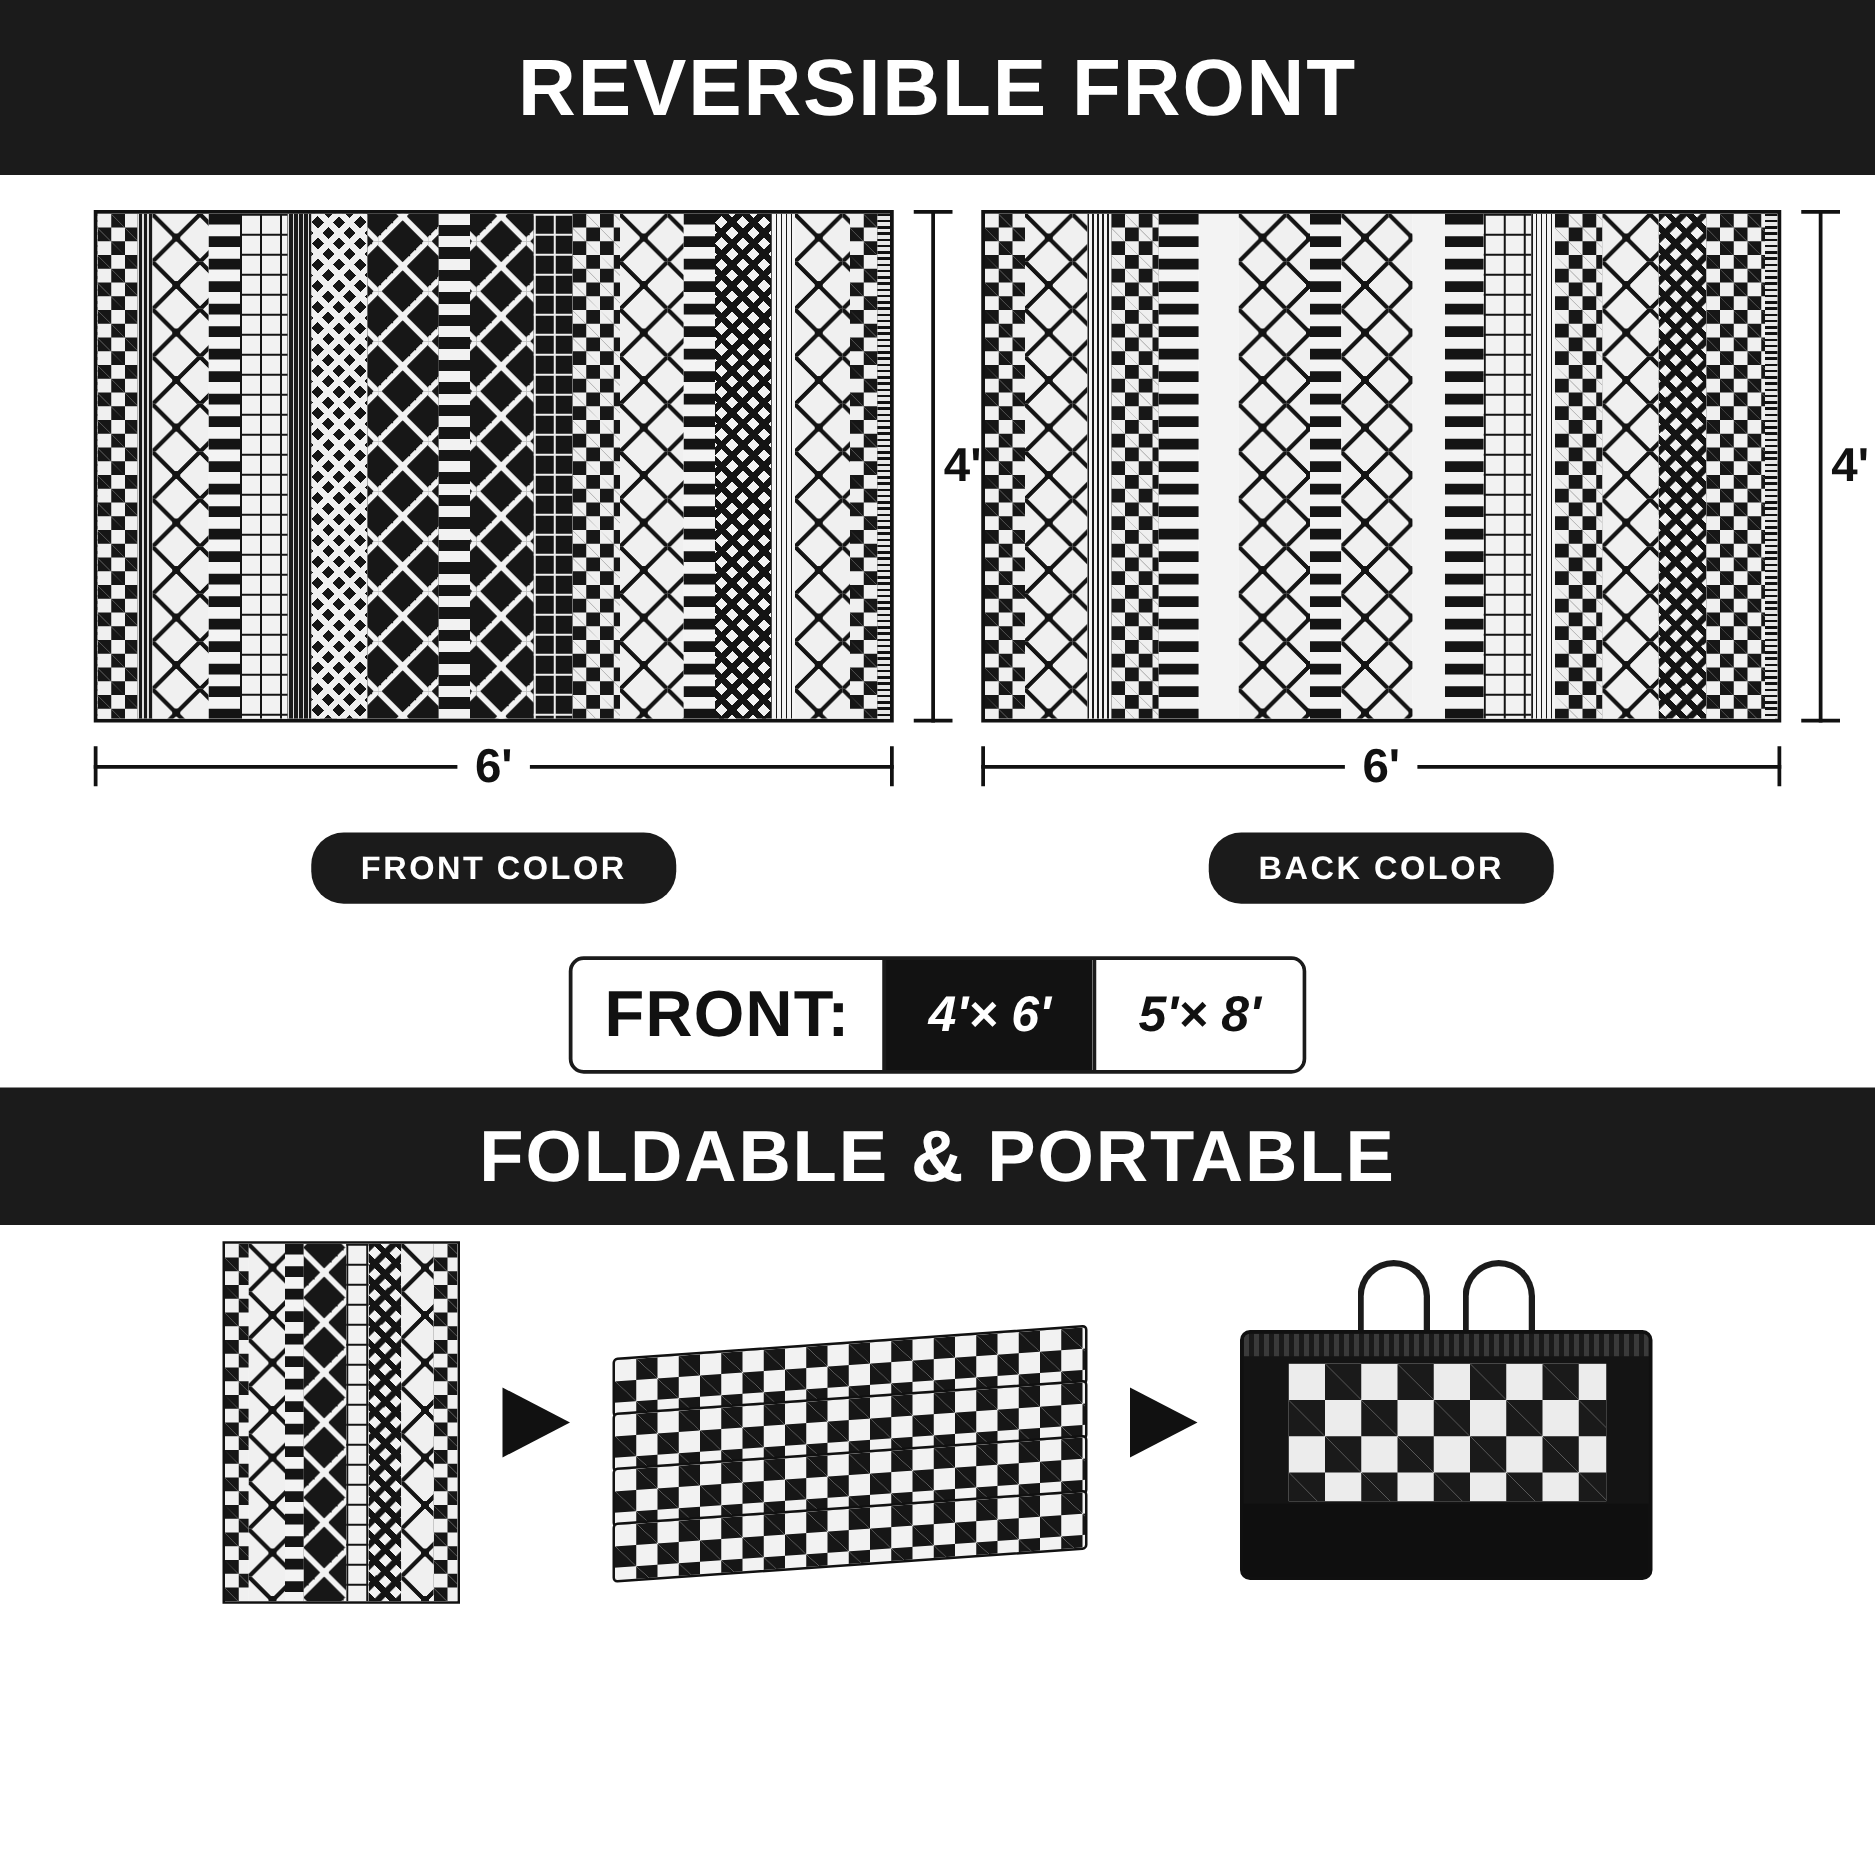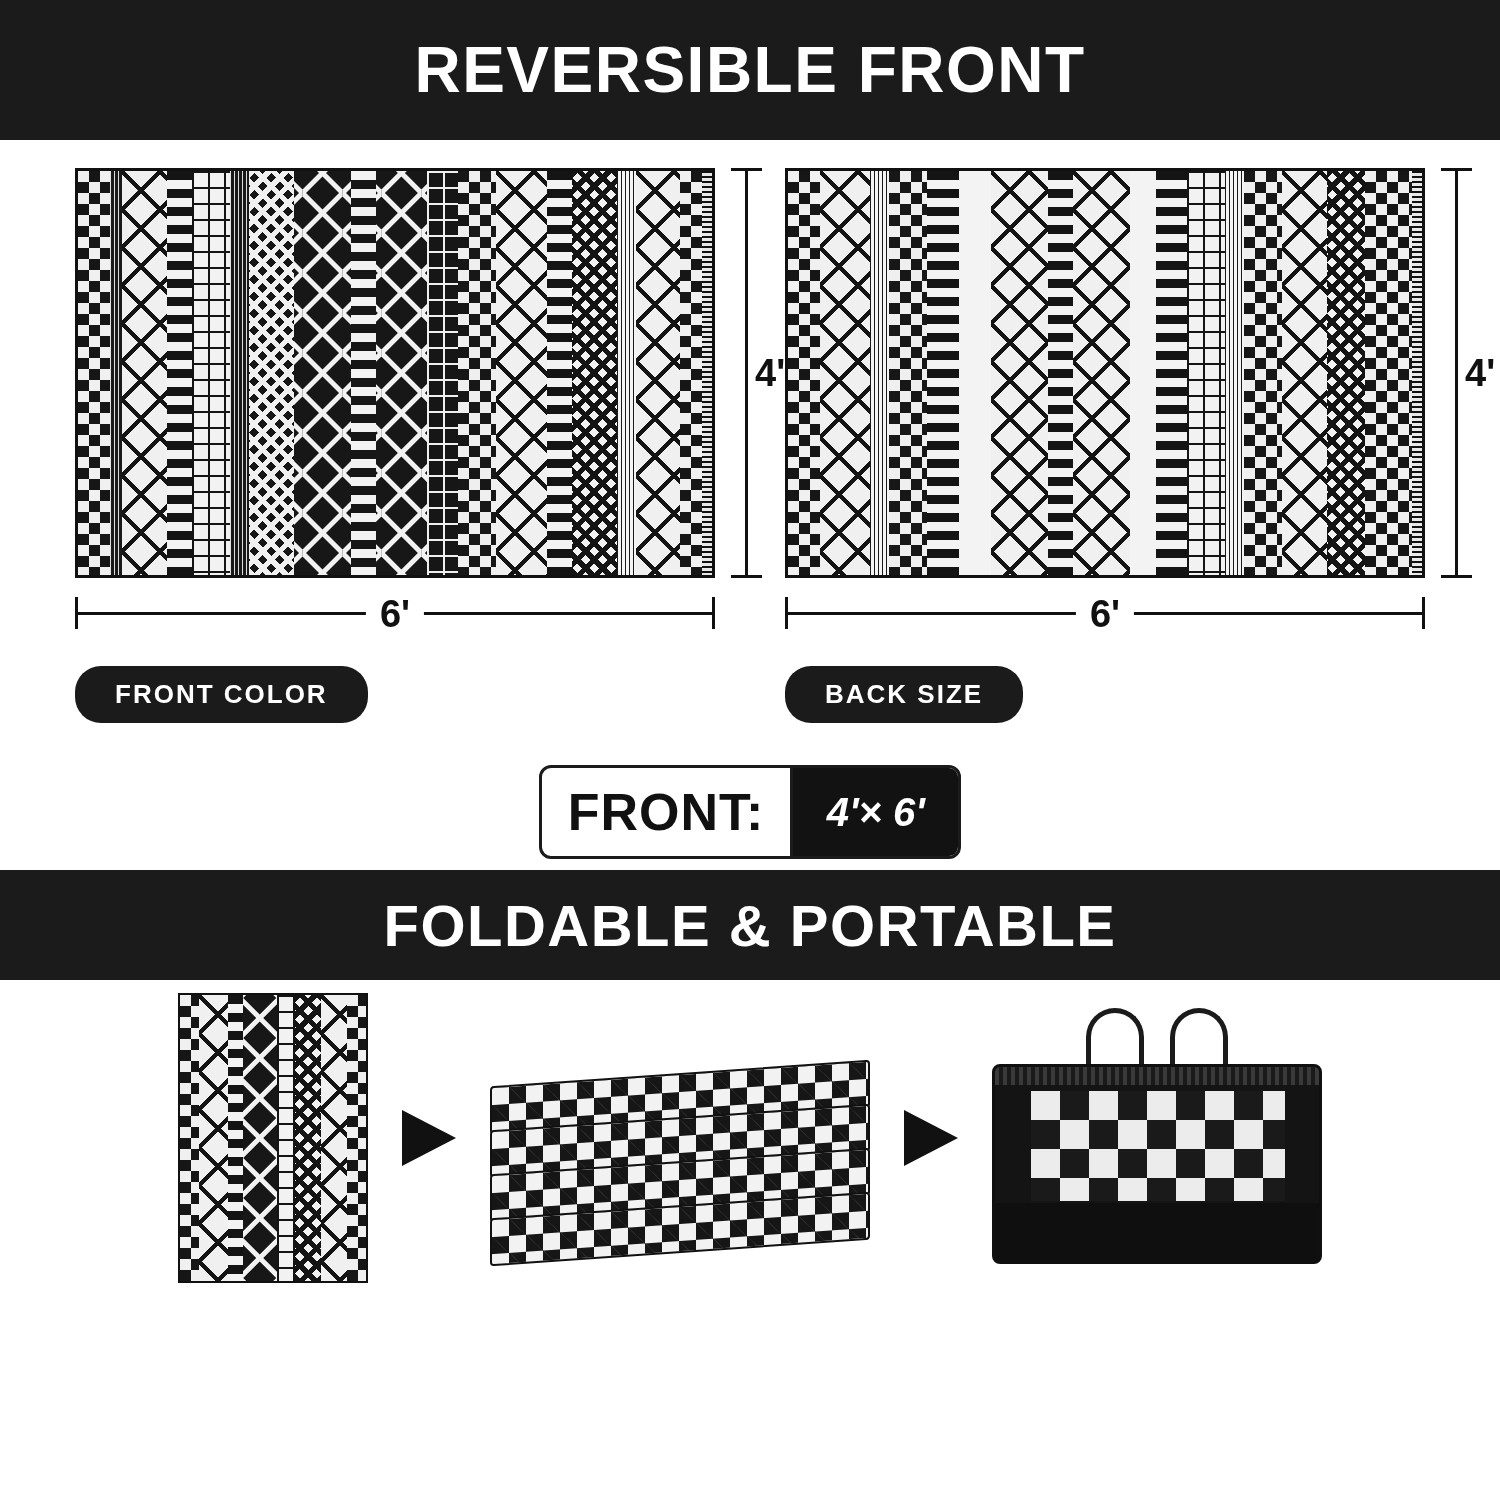--- a/index.html
+++ b/index.html
@@ -175,21 +175,21 @@
   }
   .dim-h .line { position: absolute; left: 0; right: 0; top: 24px; height: 3px; background:#111; }
   .dim-h .cap { position: absolute; top: 9px; width: 3px; height: 32px; background: #111; }
   .dim-h .cap.left { left: 0; }
   .dim-h .cap.right { right: 0; }
   .dim-h .label {
     position: absolute; left: 50%; top: 50%; transform: translate(-50%, -50%);
     background: #fff; padding: 0 14px; font-size: 38px; font-weight: bold; color: #111;
   }
 
-  .color-tag-row { display: flex; margin-top: 26px; }
+  .color-tag-row { display: flex; justify-content: center; margin-top: 26px; }
   .color-tag {
     background: #1b1b1b;
     color: #fff;
     font-size: 26px;
     font-weight: bold;
     letter-spacing: 2px;
     padding: 13px 40px;
     border-radius: 26px;
   }
 
@@ -408,29 +408,30 @@
         </div>
 
         <div class="dim-h">
           <div class="line"></div>
           <div class="cap left"></div>
           <div class="cap right"></div>
           <div class="label">6'</div>
         </div>
 
         <div class="color-tag-row">
-          <div class="color-tag">BACK SIZE</div>
+          <div class="color-tag">BACK COLOR</div>
         </div>
       </div>
     </div>
 
     <div class="size-wrap">
       <div class="size-box">
         <div class="size-label">FRONT:</div>
         <div class="size-opt active">4'× 6'</div>
+        <div class="size-opt">5'× 8'</div>
       </div>
     </div>
   </div>
 
   <div class="banner" id="banner-bottom">
     <div class="banner-title">FOLDABLE &amp; PORTABLE</div>
   </div>
 
   <div class="fold-section">
 

